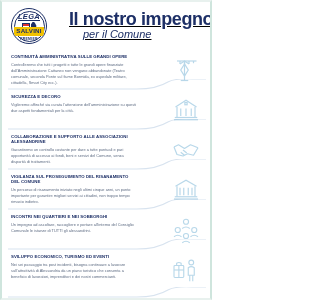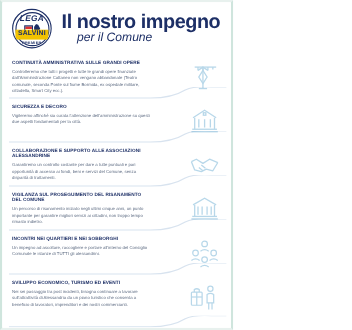--- a/index.html
+++ b/index.html
@@ -53,20 +53,21 @@
   .logo-top {
     position: absolute;
     top: 3.5px; left: 0; right: 0;
     text-align: center;
     font-size: 7.5px;
     font-weight: bold;
     color: #1d2f66;
     letter-spacing: 0.3px;
     font-style: italic;
     line-height: 1;
+    text-decoration: underline;
   }
   .logo-mid {
     position: absolute;
     top: 12px; left: 0; right: 0;
     height: 9px;
     display: flex;
     align-items: center;
     justify-content: center;
     gap: 1px;
   }
@@ -101,22 +102,23 @@
     bottom: 1.5px; left: 0; right: 0;
     text-align: center;
     font-size: 3.4px;
     font-weight: bold;
     color: #1d2f66;
     letter-spacing: 0.3px;
     line-height: 1;
   }
 
   .titles {
-    margin-left: 9px;
+    margin-left: 22px;
     padding-bottom: 2px;
+    text-decoration: underline;
   }
   .title-main {
     font-size: 18px;
     font-weight: bold;
     color: #1d2f66;
     letter-spacing: -0.4px;
     line-height: 1.02;
     white-space: nowrap;
   }
   .title-sub {

